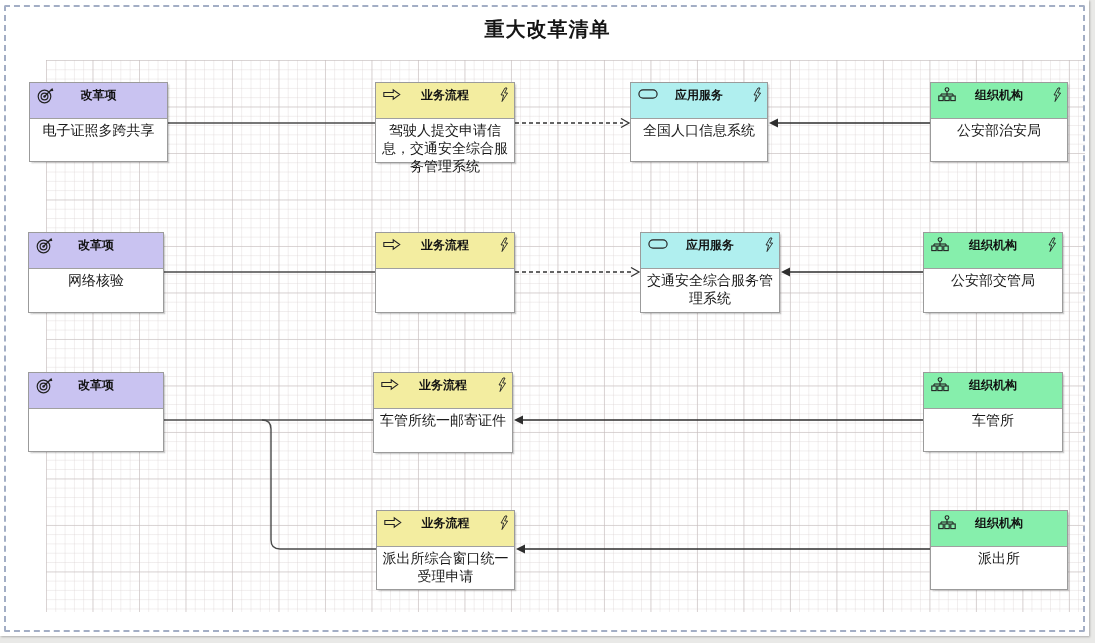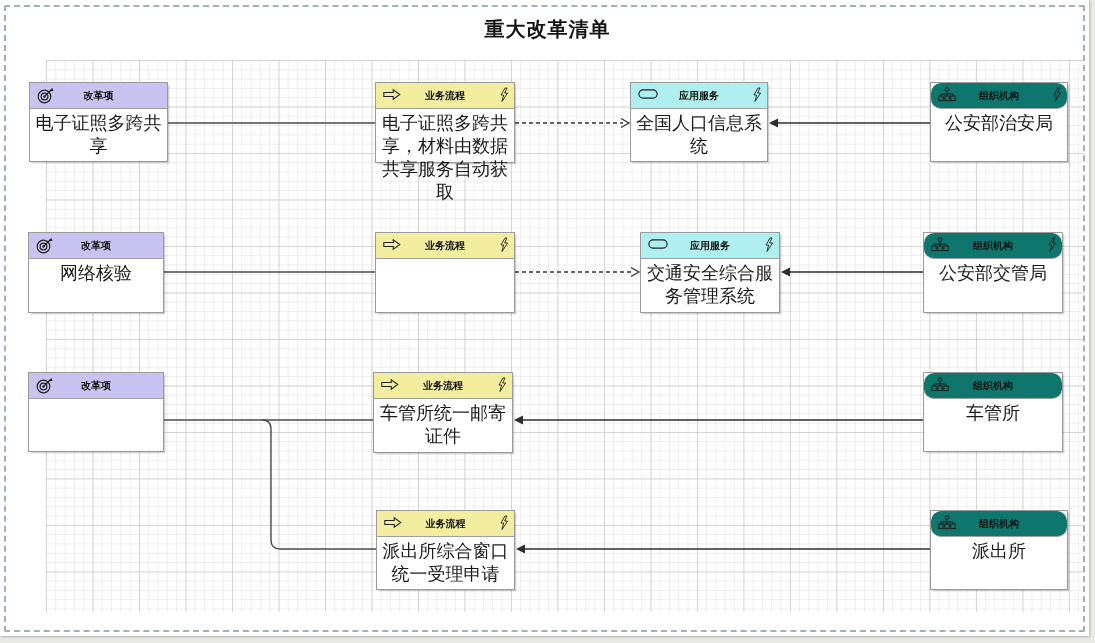--- a/index.html
+++ b/index.html
@@ -29,34 +29,34 @@
   .title{
     position:absolute;left:0;right:0;top:16px;text-align:center;
     font-size:20px;font-weight:bold;letter-spacing:1px;color:#141414;
   }
   .node{
     position:absolute;background:#fff;border:1px solid #9b9b9b;
     box-shadow:1.5px 1.5px 1.5px rgba(0,0,0,.18);
     box-sizing:border-box;
   }
   .hd{
-    position:relative;height:26px;line-height:25px;
+    position:relative;height:36px;line-height:25px;
     border-bottom:1px solid #a0a0a0;
-    text-align:center;font-size:10px;font-weight:600;color:#111;
+    text-align:center;font-size:12px;font-weight:600;color:#111;
     box-sizing:border-box;
   }
   .hd-reform{background:#c9c3f1;}
   .hd-process{background:#f3eda0;}
   .hd-app{background:#b0efef;}
-  .hd-org{background:#0f766e;border-radius:10px;}
+  .hd-org{background:#86efac;}
   .icon{position:absolute;left:7px;top:4px;width:18px;height:17px;}
   .icon svg{display:block;}
   .bolt{position:absolute;right:5px;top:4px;width:10px;height:16px;}
   .bd{
-    padding:3px 4px 0;text-align:center;font-size:18px;line-height:1.28;
+    padding:3px 4px 0;text-align:center;font-size:14px;line-height:1.28;
     color:#1a1a1a;
   }
   svg.wires{position:absolute;left:0;top:0;pointer-events:none;}
 </style>
 </head>
 <body>
 
 <div class="page"></div>
 <div class="grid"></div>
 <div class="page-border"></div>
@@ -124,21 +124,21 @@
     <span class="icon">
         <svg width="18" height="15" viewBox="0 0 22 14">
           <path d="M1,4.5 H12.5 V1.2 L20.5,7 L12.5,12.8 V9.5 H1 Z" fill="none" stroke="#222" stroke-width="1.3"></path>
         </svg>
       </span>
     <span>业务流程</span>
     <span class="bolt"><svg width="10" height="16" viewBox="0 0 10 16">
           <path d="M6,1 L2,8 H4.6 L3,14.5 L8.6,6 H5.6 L8,1 Z" fill="none" stroke="#222" stroke-width="0.9"></path>
         </svg></span>
   </div>
-  <div class="bd">电子证照多跨共享，材料由数据共享服务自动获取</div>
+  <div class="bd">驾驶人提交申请信息，交通安全综合服务管理系统</div>
 </div>
 
 <div class="node" style="left:630px;top:82px;width:138px;height:80px">
   <div class="hd hd-app">
     <span class="icon">
         <svg width="20" height="14" viewBox="0 0 22 14">
           <rect x="1" y="2.5" width="20" height="9" rx="4.5" fill="none" stroke="#222" stroke-width="1.3"></rect>
         </svg>
       </span>
     <span>应用服务</span>

